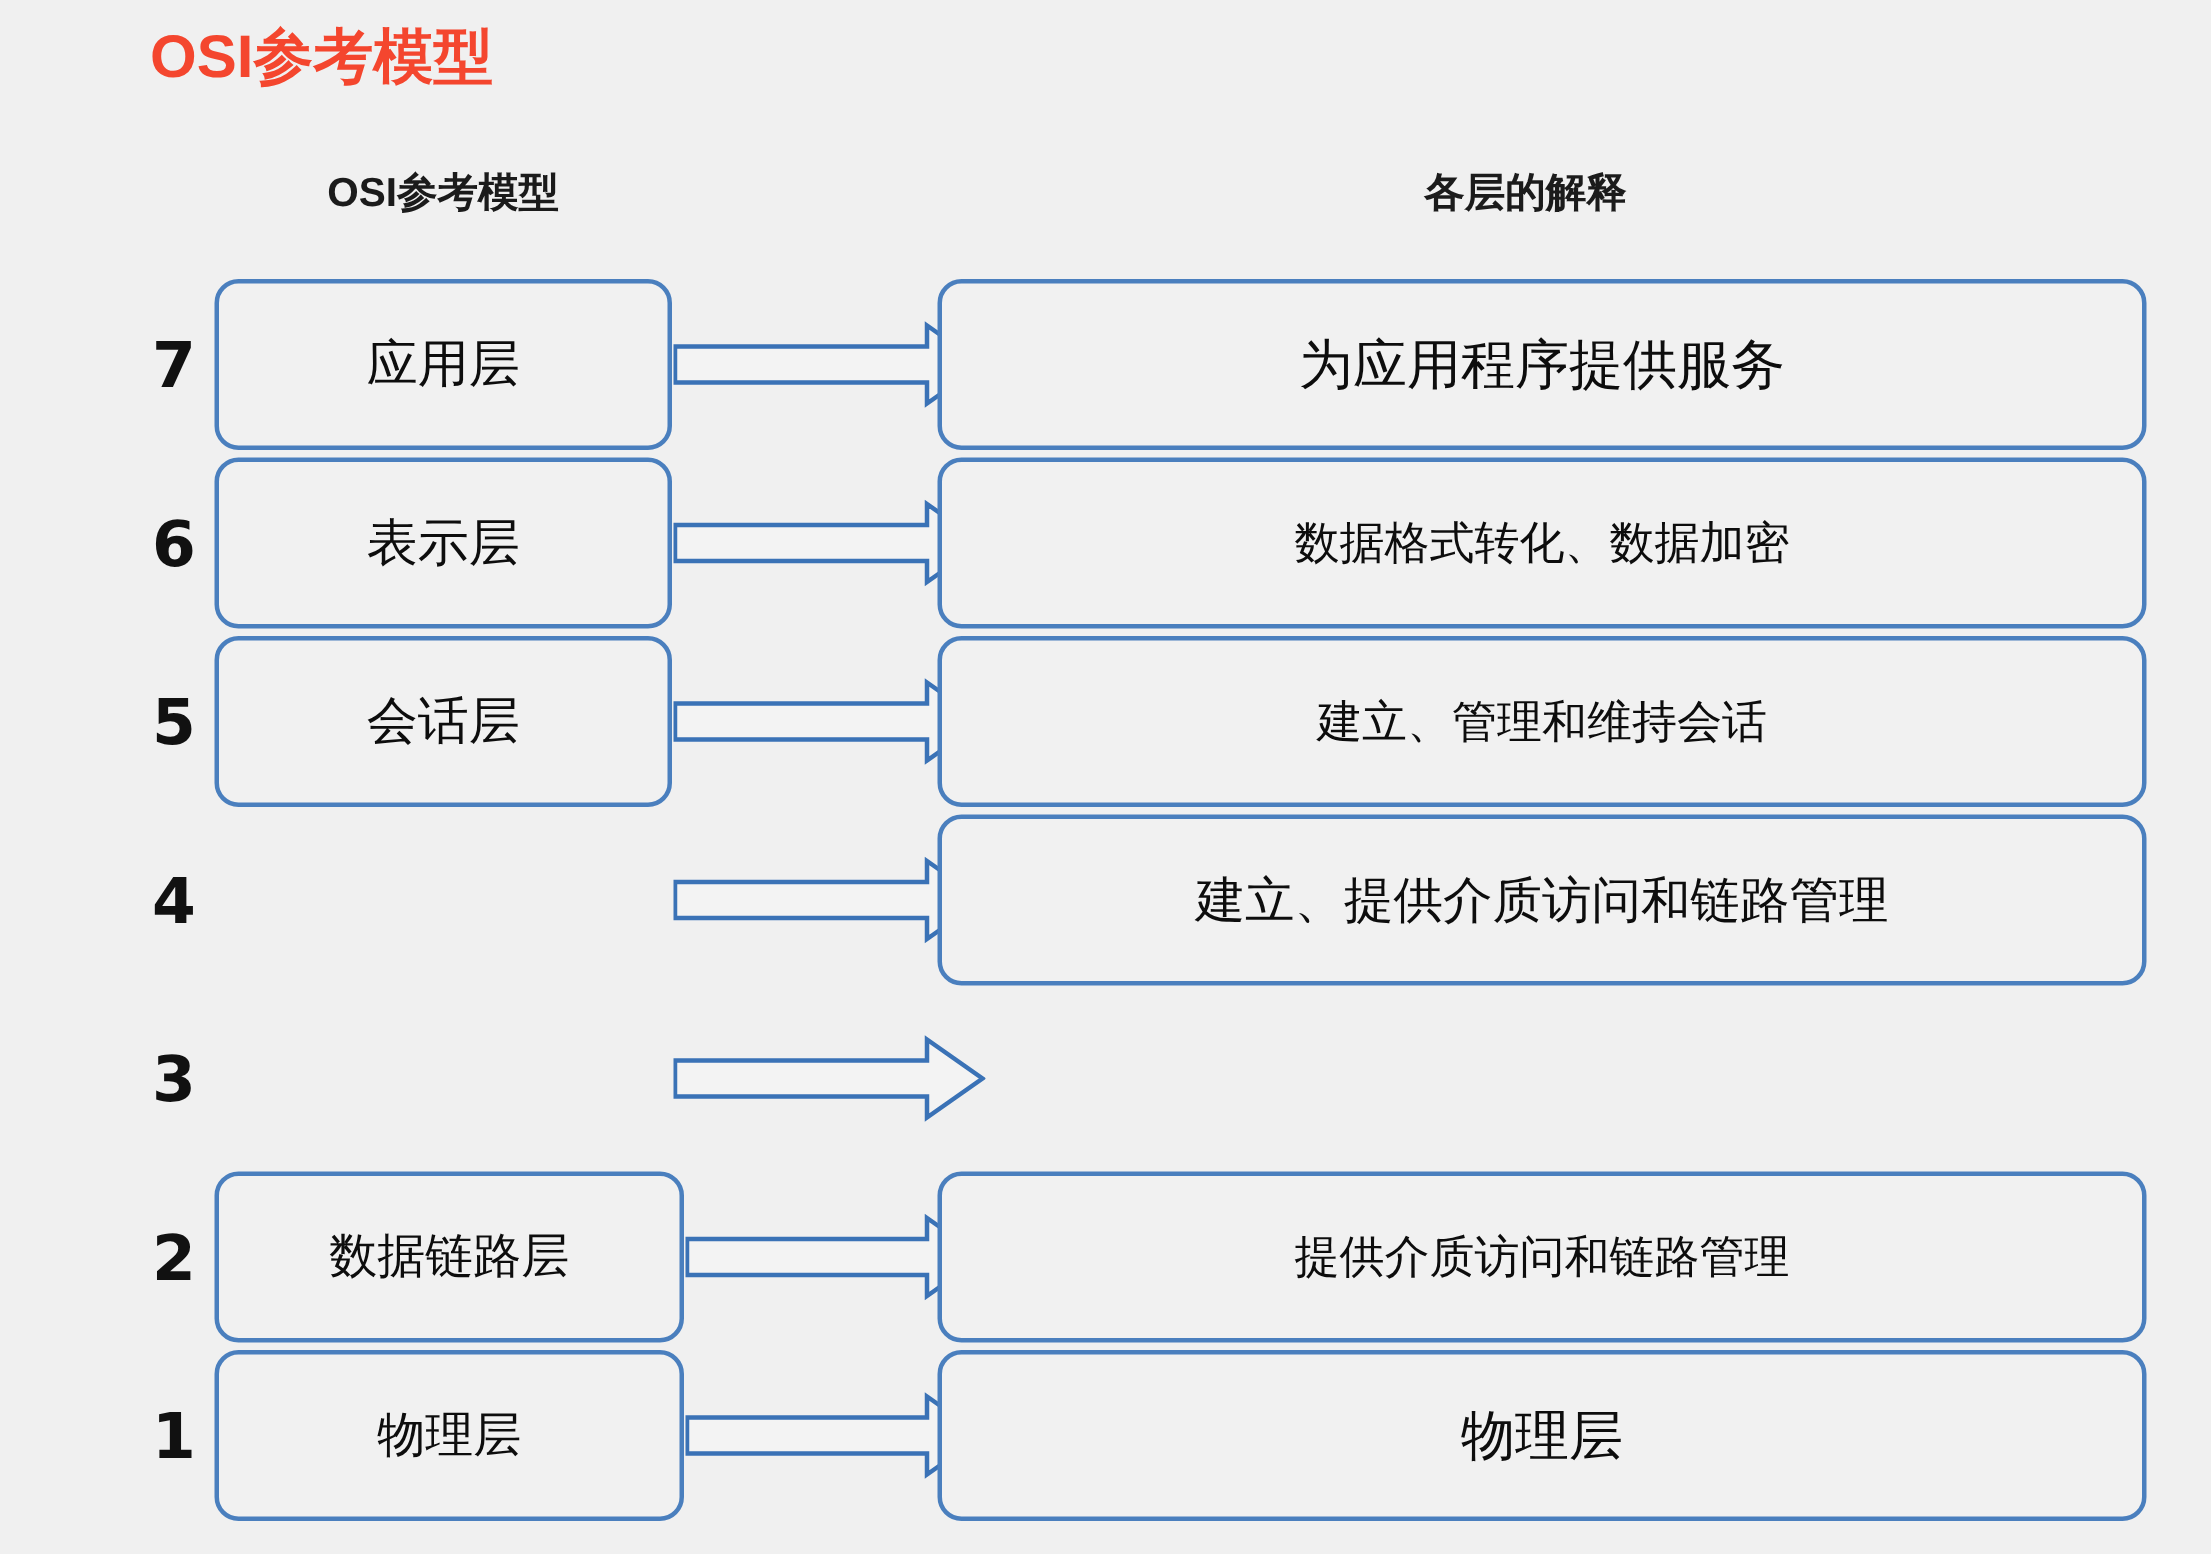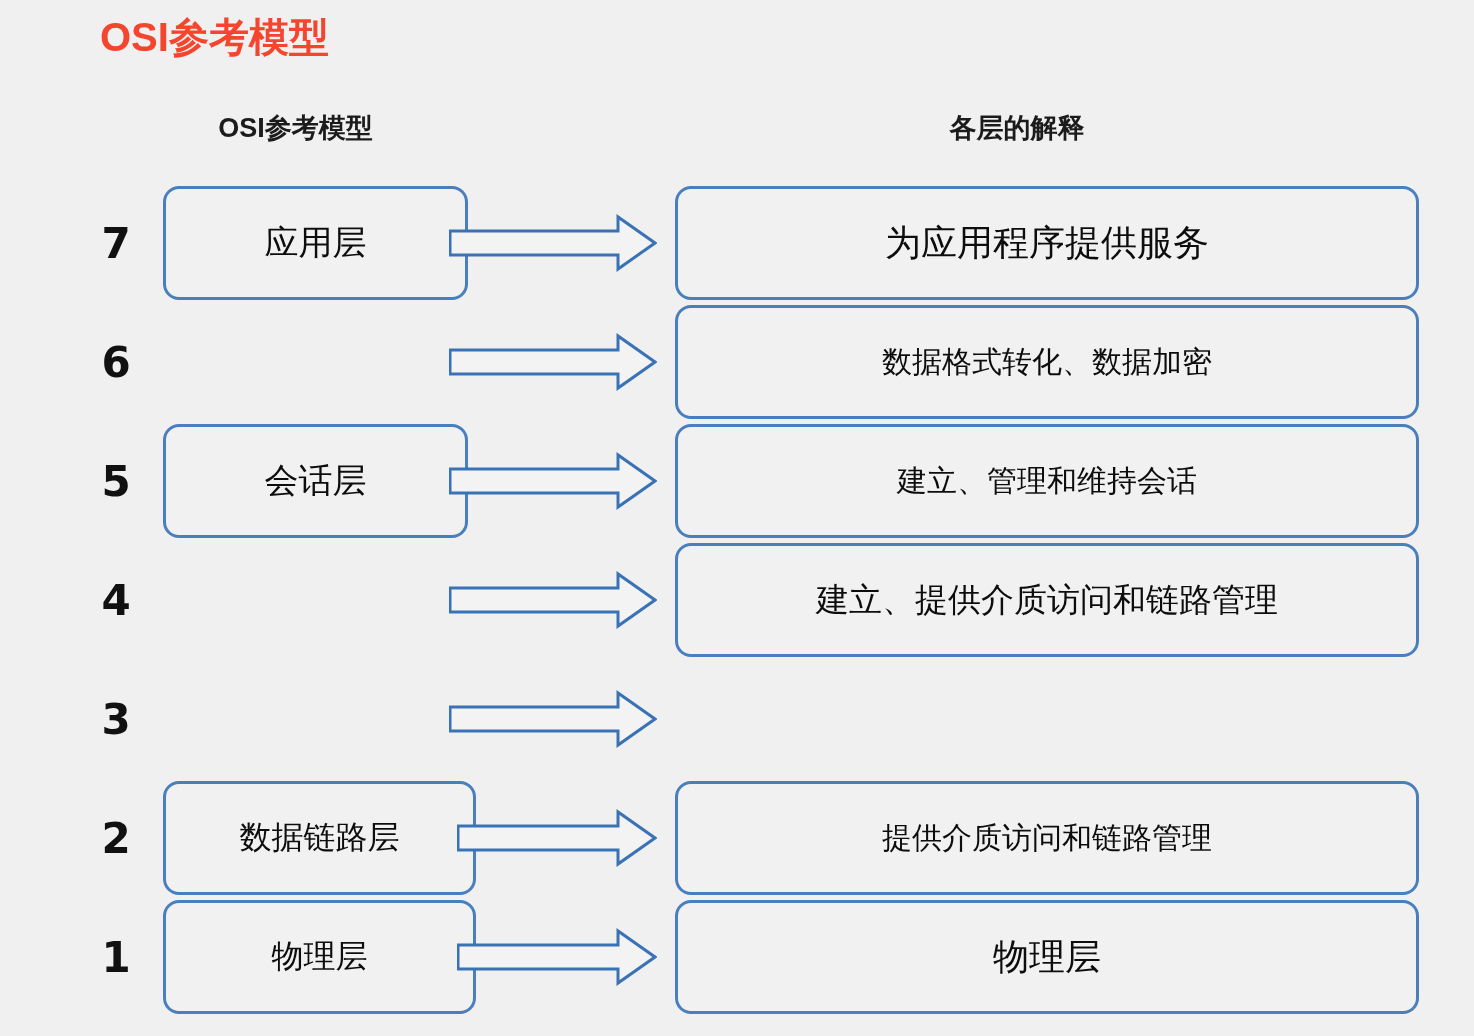--- a/index.html
+++ b/index.html
@@ -78,37 +78,36 @@
     height: 114px;
     box-sizing: border-box;
     background: #f1f1f1;
     border: 3px solid #4a7fbe;
     border-radius: 16px;
     display: flex;
     align-items: center;
     justify-content: center;
     color: #0d0d0d;
     white-space: nowrap;
-    margin-left: 20px;
   }
 
   .layer-box {
     left: 143px;
     width: 305px;
     font-size: 34px;
   }
   
   .layer-box.wide {
     width: 313px;
     font-size: 32px;
   }
 
   .desc-box {
-    left: 655px;
-    width: 744px;
+    left: 625px;
+    width: 806px;
     font-size: 36px;
   }
   .desc-box.t-small  { font-size: 30px; }
   .desc-box.t-xsmall { font-size: 33px; }
 
   
   .arrow {
     position: absolute;
     top: 28px;
     left: 449px;
@@ -134,20 +133,21 @@
     <div class="arrow">
       <svg width="208" height="58" viewBox="0 0 208 58" xmlns="http://www.w3.org/2000/svg">
         <path d="M1,17 L169,17 L169,3 L206,29 L169,55 L169,41 L1,41 Z" fill="#f3f3f3" stroke="#3a72b6" stroke-width="3" stroke-linejoin="miter"></path>
       </svg>
     </div>
     <div class="osi-box desc-box">为应用程序提供服务</div>
   </div>
 
   <div class="row" style="top:305px;">
     <div class="row-number">6</div>
+    <div class="osi-box layer-box">表示层</div>
     <div class="arrow">
       <svg width="208" height="58" viewBox="0 0 208 58" xmlns="http://www.w3.org/2000/svg">
         <path d="M1,17 L169,17 L169,3 L206,29 L169,55 L169,41 L1,41 Z" fill="#f3f3f3" stroke="#3a72b6" stroke-width="3" stroke-linejoin="miter"></path>
       </svg>
     </div>
     <div class="osi-box desc-box t-small">数据格式转化、数据加密</div>
   </div>
 
   <div class="row" style="top:424px;">
     <div class="row-number">5</div>

